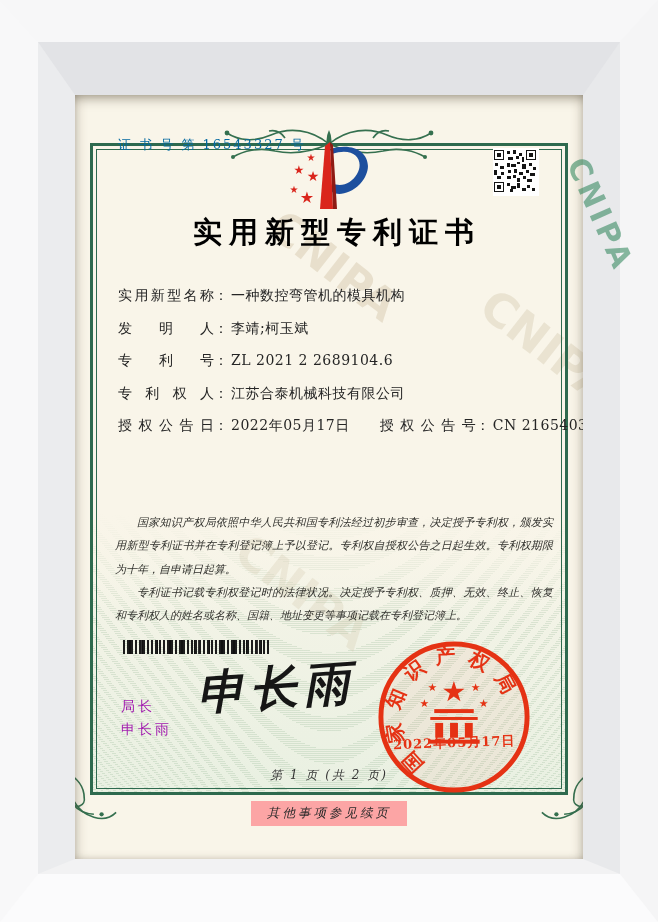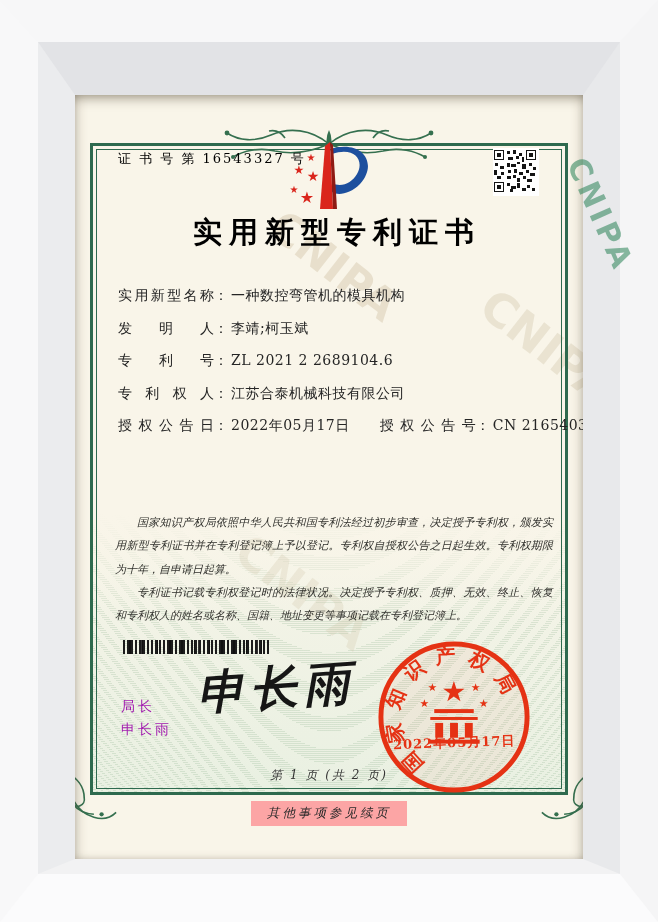--- a/index.html
+++ b/index.html
@@ -32,21 +32,21 @@
   .fc-left{left:-14px;top:670px;}
   .fc-right{left:464px;top:670px;transform:scaleX(-1);}
   
   .wm{position:absolute;font-family:"DejaVu Sans","Liberation Sans",sans-serif;font-weight:bold;pointer-events:none;}
   .wm-tan1{left:185px;top:145px;font-size:44px;color:rgba(198,182,150,.34);transform:rotate(38deg);}
   .wm-tan2{left:395px;top:225px;font-size:46px;color:rgba(200,185,155,.30);transform:rotate(38deg);}
   .wm-tan3{left:150px;top:470px;font-size:46px;color:rgba(200,185,155,.22);transform:rotate(38deg);}
   .wm-green{left:592px;top:152px;font-size:30px;letter-spacing:4px;color:rgba(40,130,85,.55);
     transform:rotate(66deg);transform-origin:left top;z-index:9;}
   
-  .cert-no{position:absolute;left:43px;top:55px;font-size:13px;letter-spacing:2px;color:#000000;text-align:center;}
+  .cert-no{position:absolute;left:43px;top:41px;font-size:13px;letter-spacing:2px;color:#0369a1;text-align:center;}
   .logo{position:absolute;left:205px;top:46px;}
   .qr{position:absolute;left:418px;top:53px;width:44px;height:46px;background:#fff;padding:1px;}
   .title{position:absolute;left:8px;top:118px;width:100%;text-align:center;
     font-size:29px;font-weight:bold;letter-spacing:7px;color:#000000;}
   
   .fields{position:absolute;left:43px;top:190px;width:442px;font-size:14px;color:#252525;}
   .row{height:32.5px;line-height:20px;white-space:nowrap;}
   .flabel{display:inline-block;width:96px;text-align:justify;text-align-last:justify;vertical-align:top;}
   .colon{display:inline-block;}
   .fval{margin-left:3px;letter-spacing:.5px;}

